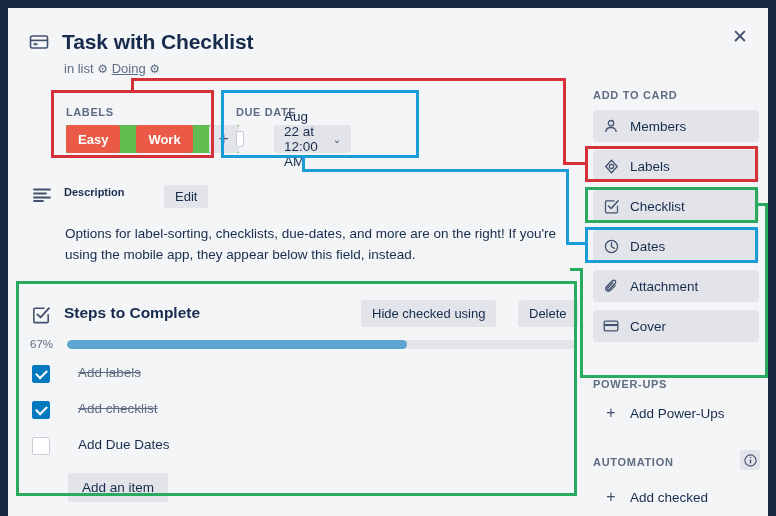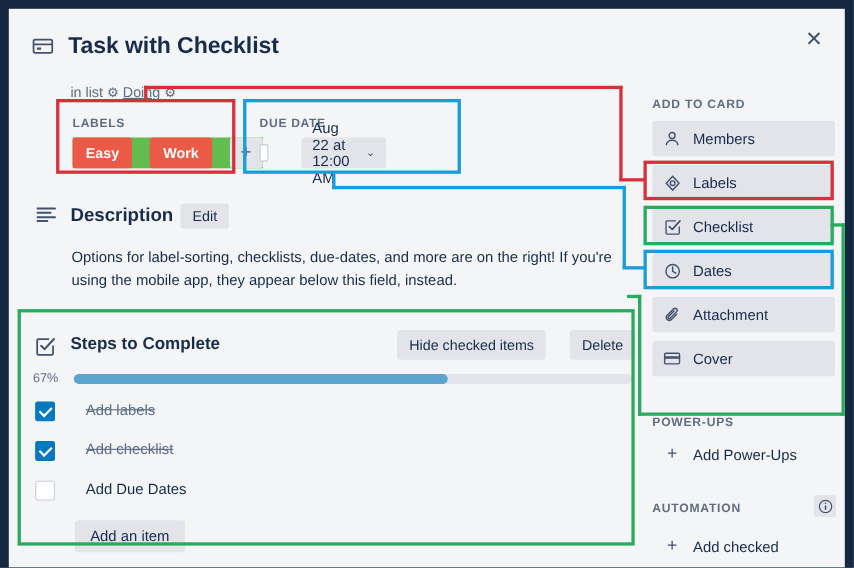--- a/index.html
+++ b/index.html
@@ -31,21 +31,21 @@
     position: absolute; left: 21px; top: 24px;
     width: 20px; height: 20px;
     color: #42526e;
   }
   .card-title {
     position: absolute; left: 54px; top: 22px;
     font-size: 21px; font-weight: bold;
     color: #172b4d; letter-spacing: -0.1px; text-align: center;
   }
   .card-subtitle {
-    position: absolute; left: 56px; top: 68px;
+    position: absolute; left: 56px; top: 53px;
     font-size: 13px; color: #5e6c84;
     white-space: nowrap;
   }
   .card-subtitle .listlink {
     text-decoration: underline;
     color: #5e6c84;
   }
   .gear { font-size: 12px; }
   .close-btn {
     position: absolute; right: 14px; top: 14px;
@@ -92,21 +92,21 @@
     margin-left: 22px;
   }
   .caret { font-size: 10px; color: #42526e; }
   
   .desc-icon {
     position: absolute; left: 25px; top: 180px;
     width: 18px; height: 14px;
   }
   .desc-title {
     position: absolute; left: 56px; top: 178px;
-    font-size: 17px; font-weight: bold; color: #172b4d;
+    font-size: 11px; font-weight: bold; color: #172b4d;
   }
   .desc-edit {
     position: absolute; left: 156px; top: 177px;
     background: #e2e4e9; border-radius: 3px;
     padding: 4px 11px; font-size: 13px; color: #172b4d;
     cursor: pointer;
   }
   .desc-body {
     position: absolute; left: 57px; top: 216px; width: 510px;
     font-size: 13.5px; line-height: 1.55; color: #172b4d;
@@ -256,21 +256,21 @@
     <div class="desc-edit">Edit</div>
     <div class="desc-body">Options for label-sorting, checklists, due-dates, and more are on the right! If you're using the mobile app, they appear below this field, instead.</div>
 
     <span class="chk-icon">
       <svg width="18" height="18" viewBox="0 0 18 18" fill="none" stroke="#42526e" stroke-width="1.6">
         <path d="M16.2 8.2 V15.4 A1.2 1.2 0 0 1 15 16.6 H3 A1.2 1.2 0 0 1 1.8 15.4 V3.4 A1.2 1.2 0 0 1 3 2.2 H12.6"></path>
         <path d="M5.4 8.4 L8.6 11.4 L17 2.2" stroke-width="1.9" stroke-linecap="round" stroke-linejoin="round"></path>
       </svg>
     </span>
     <div class="chk-title">Steps to Complete</div>
-    <div class="chk-btn" id="btn-hide">Hide checked items</div>
+    <div class="chk-btn" id="btn-hide">Hide checked using</div>
     <div class="chk-btn" id="btn-delete">Delete</div>
 
     <div class="progress-wrap">
       <div class="pct">67%</div>
       <div class="bar-track">
         <div class="bar-fill" id="bar-fill" style="width: 67%;"></div>
       </div>
     </div>
 
     <div class="chk-item" style="top:357px">

